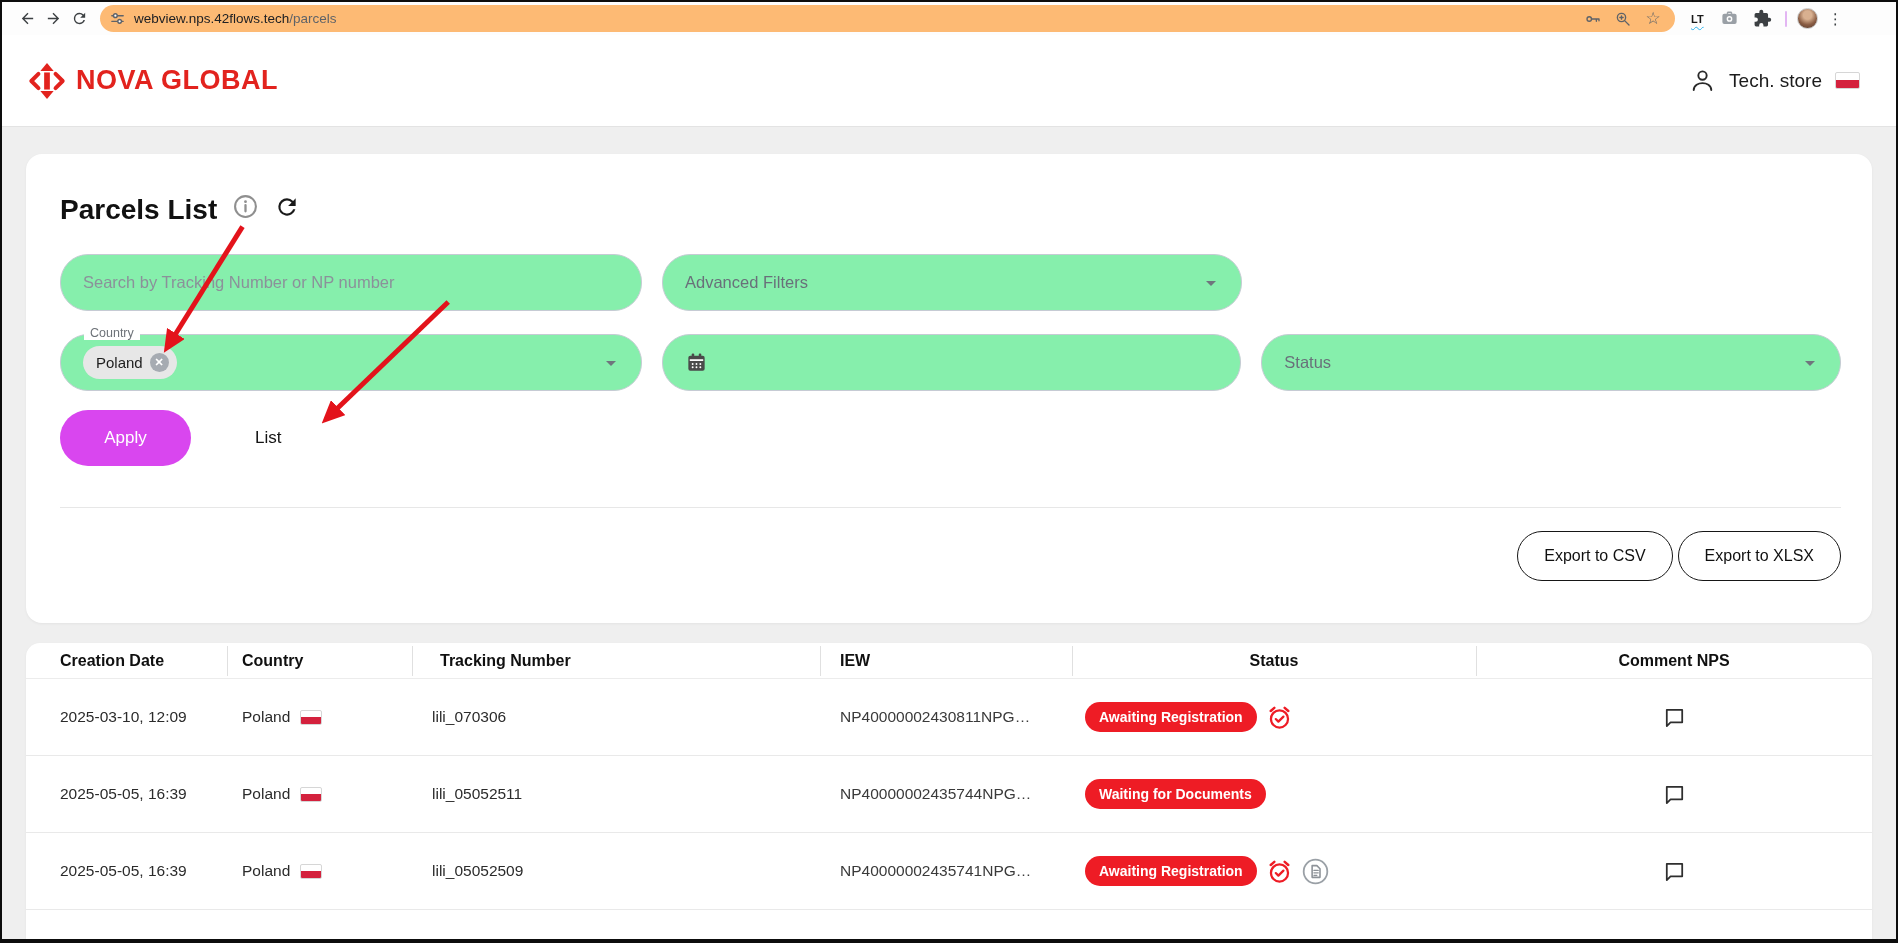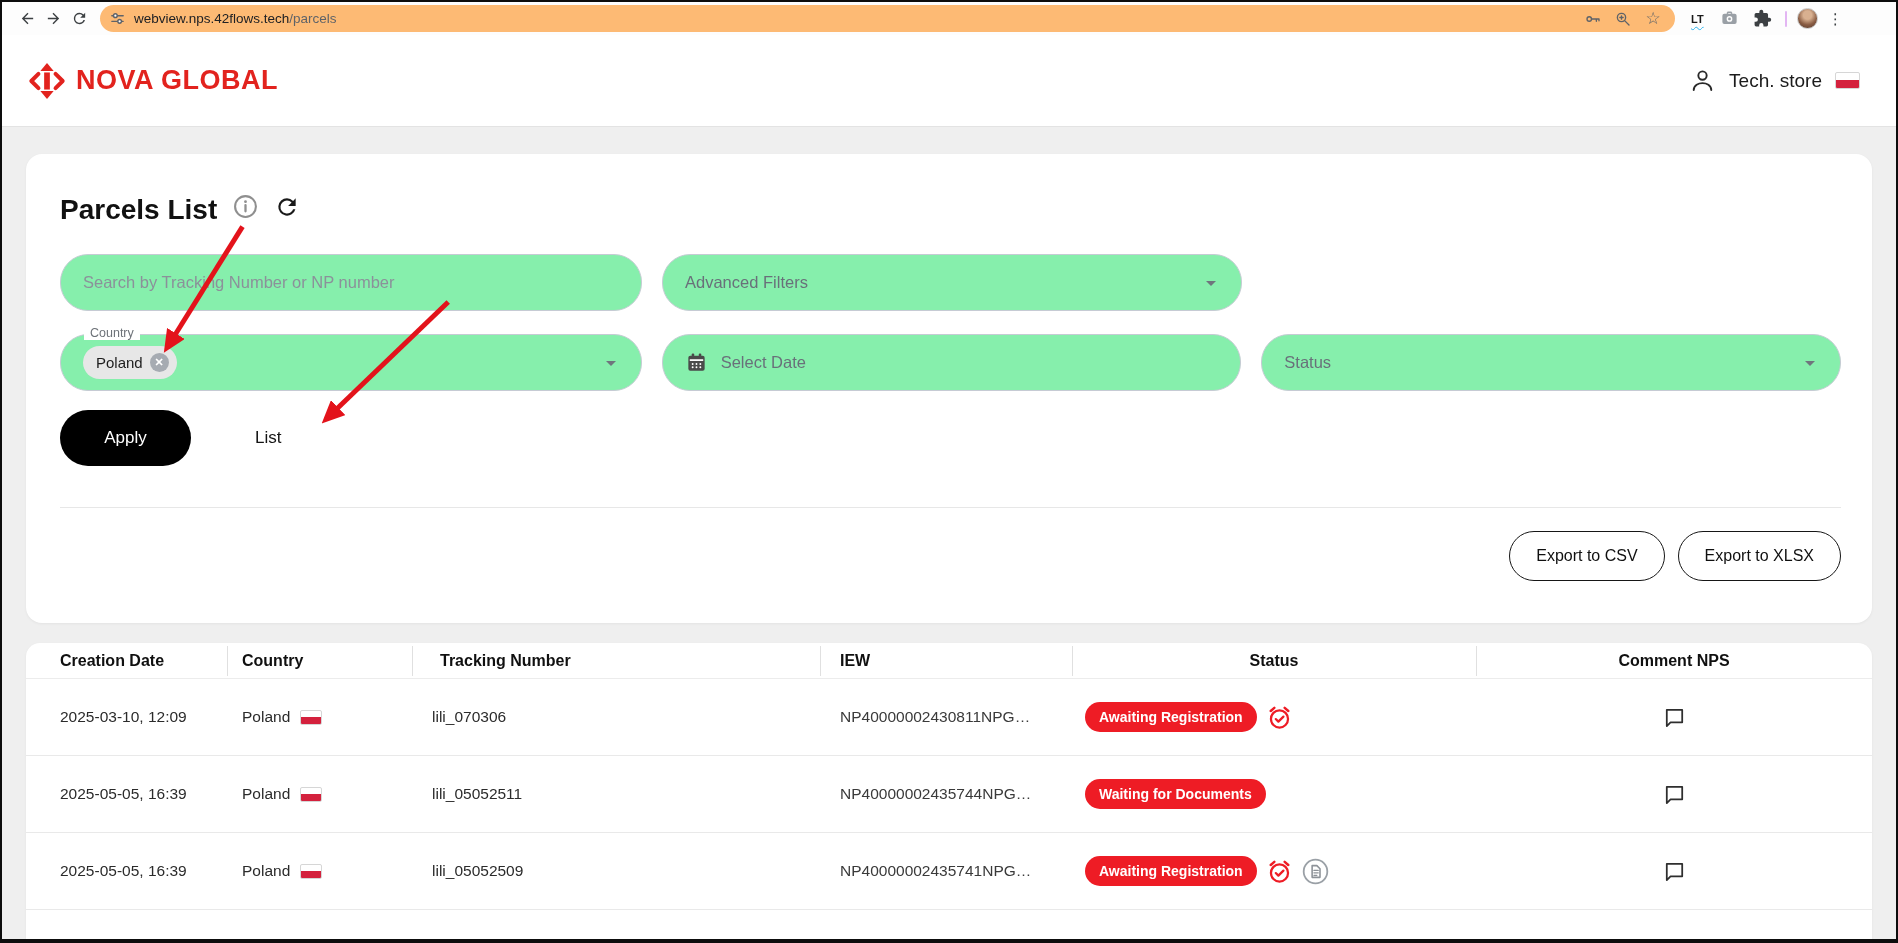--- a/index.html
+++ b/index.html
@@ -50,25 +50,25 @@
   .field input { border:none; outline:none; width:100%; font-size:16.5px; font-family:"Liberation Sans", sans-serif; color:#333; background:transparent; }
   .field input::placeholder { color:#8b919a; opacity:1; }
   .select-text { font-size:16.5px; color:#69707a; flex:1 1 auto; }
   .dd-arrow { width:24px; height:24px; flex:none; }
   .float-label { position:absolute; top:-9px; left:23px; background:#fff; padding:0 6px; font-size:12.5px; color:#6d7278; }
   .chip { display:inline-flex; align-items:center; gap:7px; height:33px; background:#e7e7e7; border-radius:17px; padding:0 8px 0 13px; font-size:15px; color:#1d1d1d; cursor:pointer; }
   .chip-x { width:19px; height:19px; border-radius:50%; background:#a6abb2; color:#fff; font-size:11px; font-weight:bold; display:flex; align-items:center; justify-content:center; }
   .cal-icon { width:23px; height:23px; margin-right:13px; flex:none; }
 
   .action-row { margin-top:19px; display:flex; align-items:center; }
-  .apply-btn { width:131px; height:56px; border-radius:28px; background:#000000; color:#fff; font-size:17px; font-family:"Liberation Sans", sans-serif; border:none; cursor:pointer; }
+  .apply-btn { width:131px; height:56px; border-radius:28px; background:#d946ef; color:#fff; font-size:17px; font-family:"Liberation Sans", sans-serif; border:none; cursor:pointer; }
   .reset-btn { margin-left:64px; background:none; border:none; font-size:17px; color:#141414; cursor:pointer; font-family:"Liberation Sans", sans-serif; }
 
   .divider { height:1px; background:#e7e7e7; margin-top:41px; }
-  .export-row { margin-top:23px; display:flex; justify-content:flex-end; gap:13px; }
+  .export-row { margin-top:23px; display:flex; justify-content:flex-end; gap:5px; }
   .export-btn { height:50px; border-radius:25px; background:#fff; border:1px solid #161616; font-size:16px; color:#101010; padding:0 26px; cursor:pointer; font-family:"Liberation Sans", sans-serif; }
 
   
   .table-card { margin-top:20px; flex:1 1 auto; border-radius:14px 14px 0 0; overflow:hidden; display:flex; flex-direction:column; }
   .tgrid { display:grid; grid-template-columns:201px 185px 408px 252px 404px 1fr; align-items:center; }
   .thead { height:36px; border-bottom:1px solid #ececec; }
   .th { font-size:16px; font-weight:bold; color:#101010; position:relative; height:100%; display:flex; align-items:center; }
   .th:nth-child(1){ padding-left:34px; }
   .th:nth-child(2){ padding-left:15px; }
   .th:nth-child(3){ padding-left:28px; }
@@ -234,21 +234,20 @@
             <rect x="5" y="8.6" width="14" height="1.8" fill="#ffffff"></rect>
             <g fill="#ffffff">
                 <circle cx="8" cy="13.6" r="1"></circle>
                 <circle cx="12" cy="13.6" r="1"></circle>
                 <circle cx="16" cy="13.6" r="1"></circle>
                 <circle cx="8" cy="17" r="1"></circle>
                 <circle cx="12" cy="17" r="1"></circle>
                 <circle cx="16" cy="17" r="1"></circle>
               </g>
           </svg>
-          <span class="select-text">Select Date</span>
         </div>
         <div class="field w3">
           <span class="select-text">Status</span>
           <svg class="dd-arrow" viewBox="0 0 24 24">
               <path fill="#6f757d" d="M7 10l5 5 5-5z"></path>
             </svg>
         </div>
       </div>
 
       <div class="action-row">

